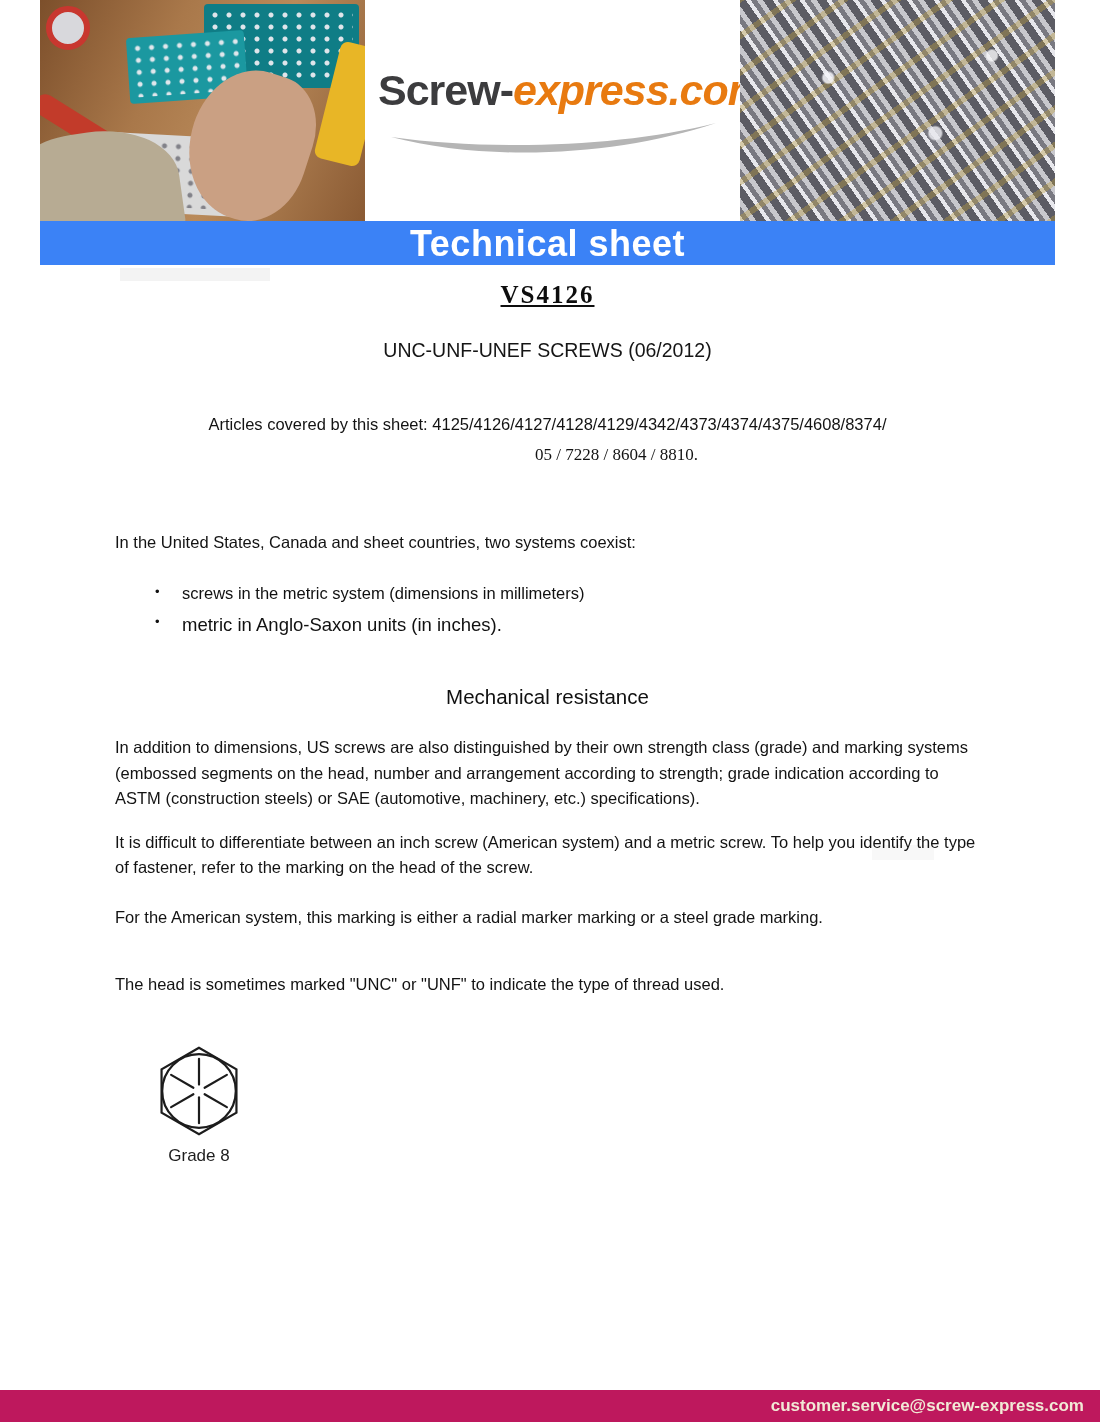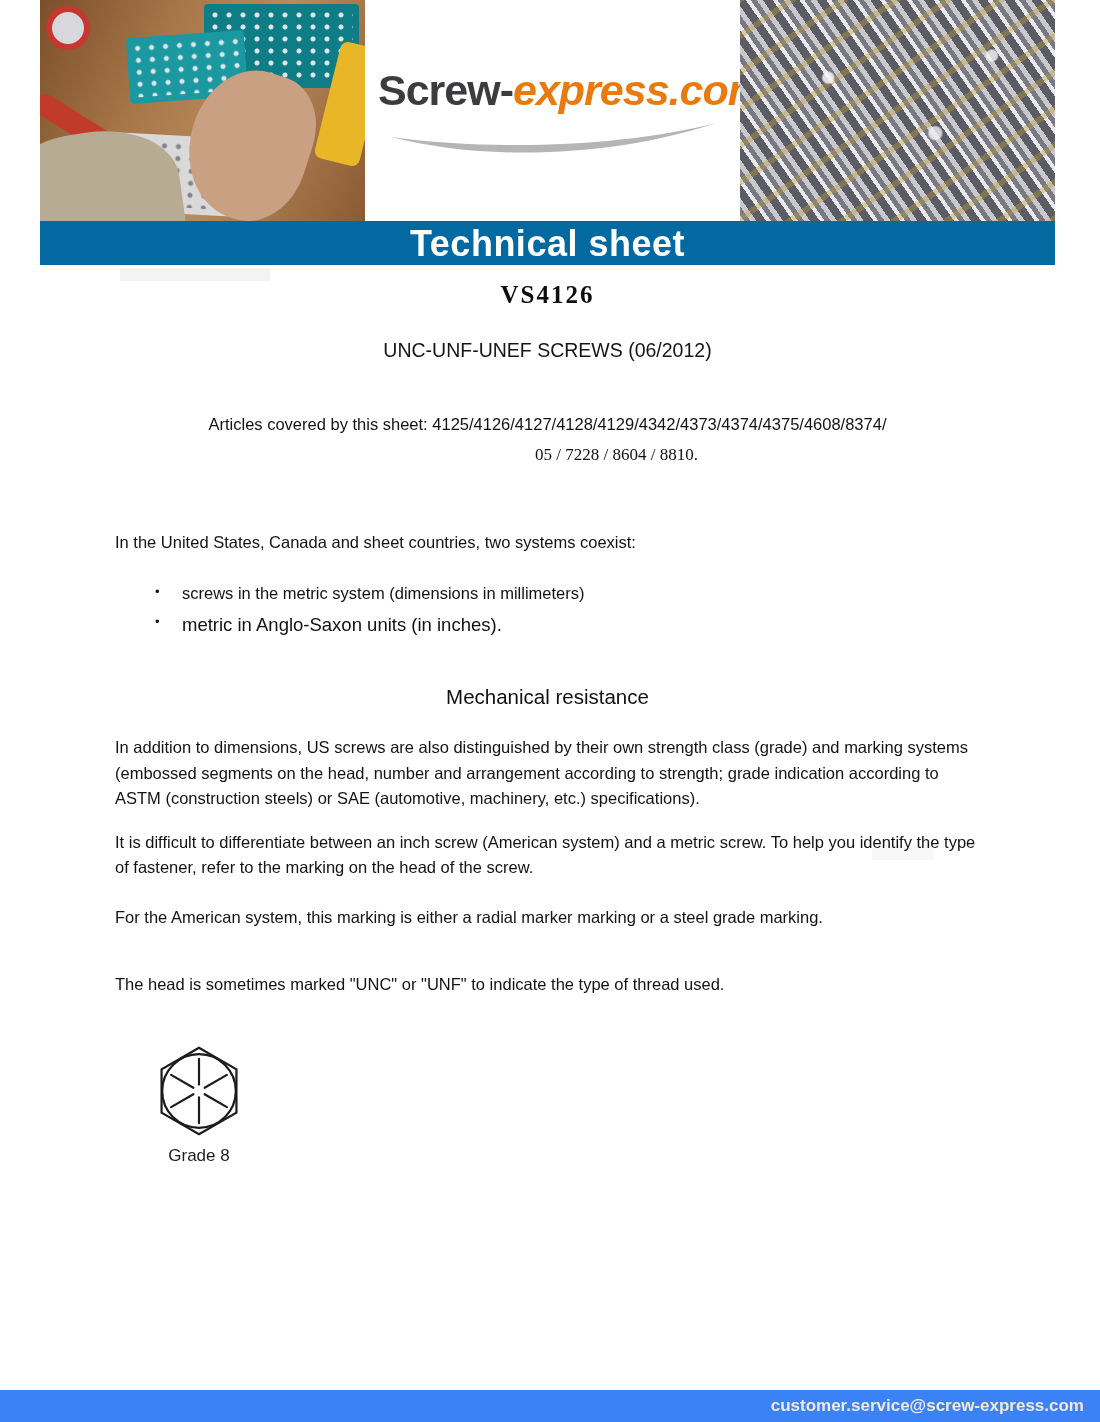--- a/index.html
+++ b/index.html
@@ -42,33 +42,33 @@
   .tape { position:absolute; top:6px; left:6px; width:44px; height:44px; background:#d8d8dc; border-radius:50%;
     border:6px solid #c8372f; }
 
   .logo-area { position:absolute; left:378px; top:66px; width:360px; }
   .logo-line { font-size:43px; font-weight:bold; white-space:nowrap; letter-spacing:-1px; }
   .logo-dark { color:#3c3c3e; }
   .logo-orange { color:#e87a10; font-style:italic; }
   .swoosh { display:block; margin:4px 0 0 8px; }
 
   
-  .banner { position:absolute; top:221px; left:40px; width:1015px; height:44px; background:#0369a1;
+  .banner { position:absolute; top:221px; left:40px; width:1015px; height:44px; background:#3b82f6;
     display:flex; align-items:center; justify-content:center; }
   .banner-text { color:#ffffff; font-size:36px; font-weight:bold; letter-spacing:.5px; transform:scaleY(1.05); }
 
   .artifact { position:absolute; background:#ececec; opacity:.65; }
   .artifact-1 { top:268px; left:120px; width:150px; height:13px; }
   .artifact-2 { top:845px; left:872px; width:62px; height:15px; opacity:.35; }
 
   
   main { position:absolute; top:265px; left:0; width:100%; padding:0 120px 0 115px; }
 
   .ref { margin-top:16px; text-align:center; font-family:"Liberation Serif", serif; font-size:25px;
-    font-weight:bold; letter-spacing:2px; color:#0d0d0d; }
+    font-weight:bold; letter-spacing:2px; color:#0d0d0d;text-decoration:underline; }
   .title { margin-top:30px; text-align:center; font-size:19.5px; font-weight:normal; color:#151515; }
 
   p { font-size:16.5px; line-height:1.55; color:#131313; }
   .articles { margin-top:50px;text-align:center; }
   .articles-line2 { display:block; margin:4px 0 0 138px; font-family:"Liberation Serif", serif; font-size:17px; }
 
   .intro { margin-top:62px; }
 
   ul.systems { margin-top:26px; list-style:none; margin-left:40px; }
   ul.systems li { position:relative; padding-left:27px; font-size:16.5px; line-height:1.5; margin-bottom:5px; }
@@ -85,21 +85,21 @@
   .grades { margin-top:34px; margin-left:38px; display:flex; gap:72px; align-items:flex-start; }
   .grade { text-align:center; }
   .grade-8 { margin-top:12px; }
   svg.hex { display:block; margin:0 auto; }
   svg.hex * { fill:none; stroke:#1c1c1c; stroke-width:2.4; stroke-linecap:round; }
   .hex-5 { width:98px; height:100px; }
   .hex-8 { width:92px; height:94px; }
   .grade figcaption { margin-top:8px; font-size:17px; color:#1d1d1d; }
 
   
-  .footer { position:absolute; bottom:0; left:0; width:100%; height:32px; background:#3b82f6;
+  .footer { position:absolute; bottom:0; left:0; width:100%; height:32px; background:#be185d;
     display:flex; align-items:center; justify-content:flex-end; padding-right:16px; }
   .footer-email { color:#f2e9d6; font-weight:bold; font-size:17px; }
 </style>
 </head>
 <body>
 
 <div class="page">
 
   <header class="header">
     <div class="photo photo-left">

